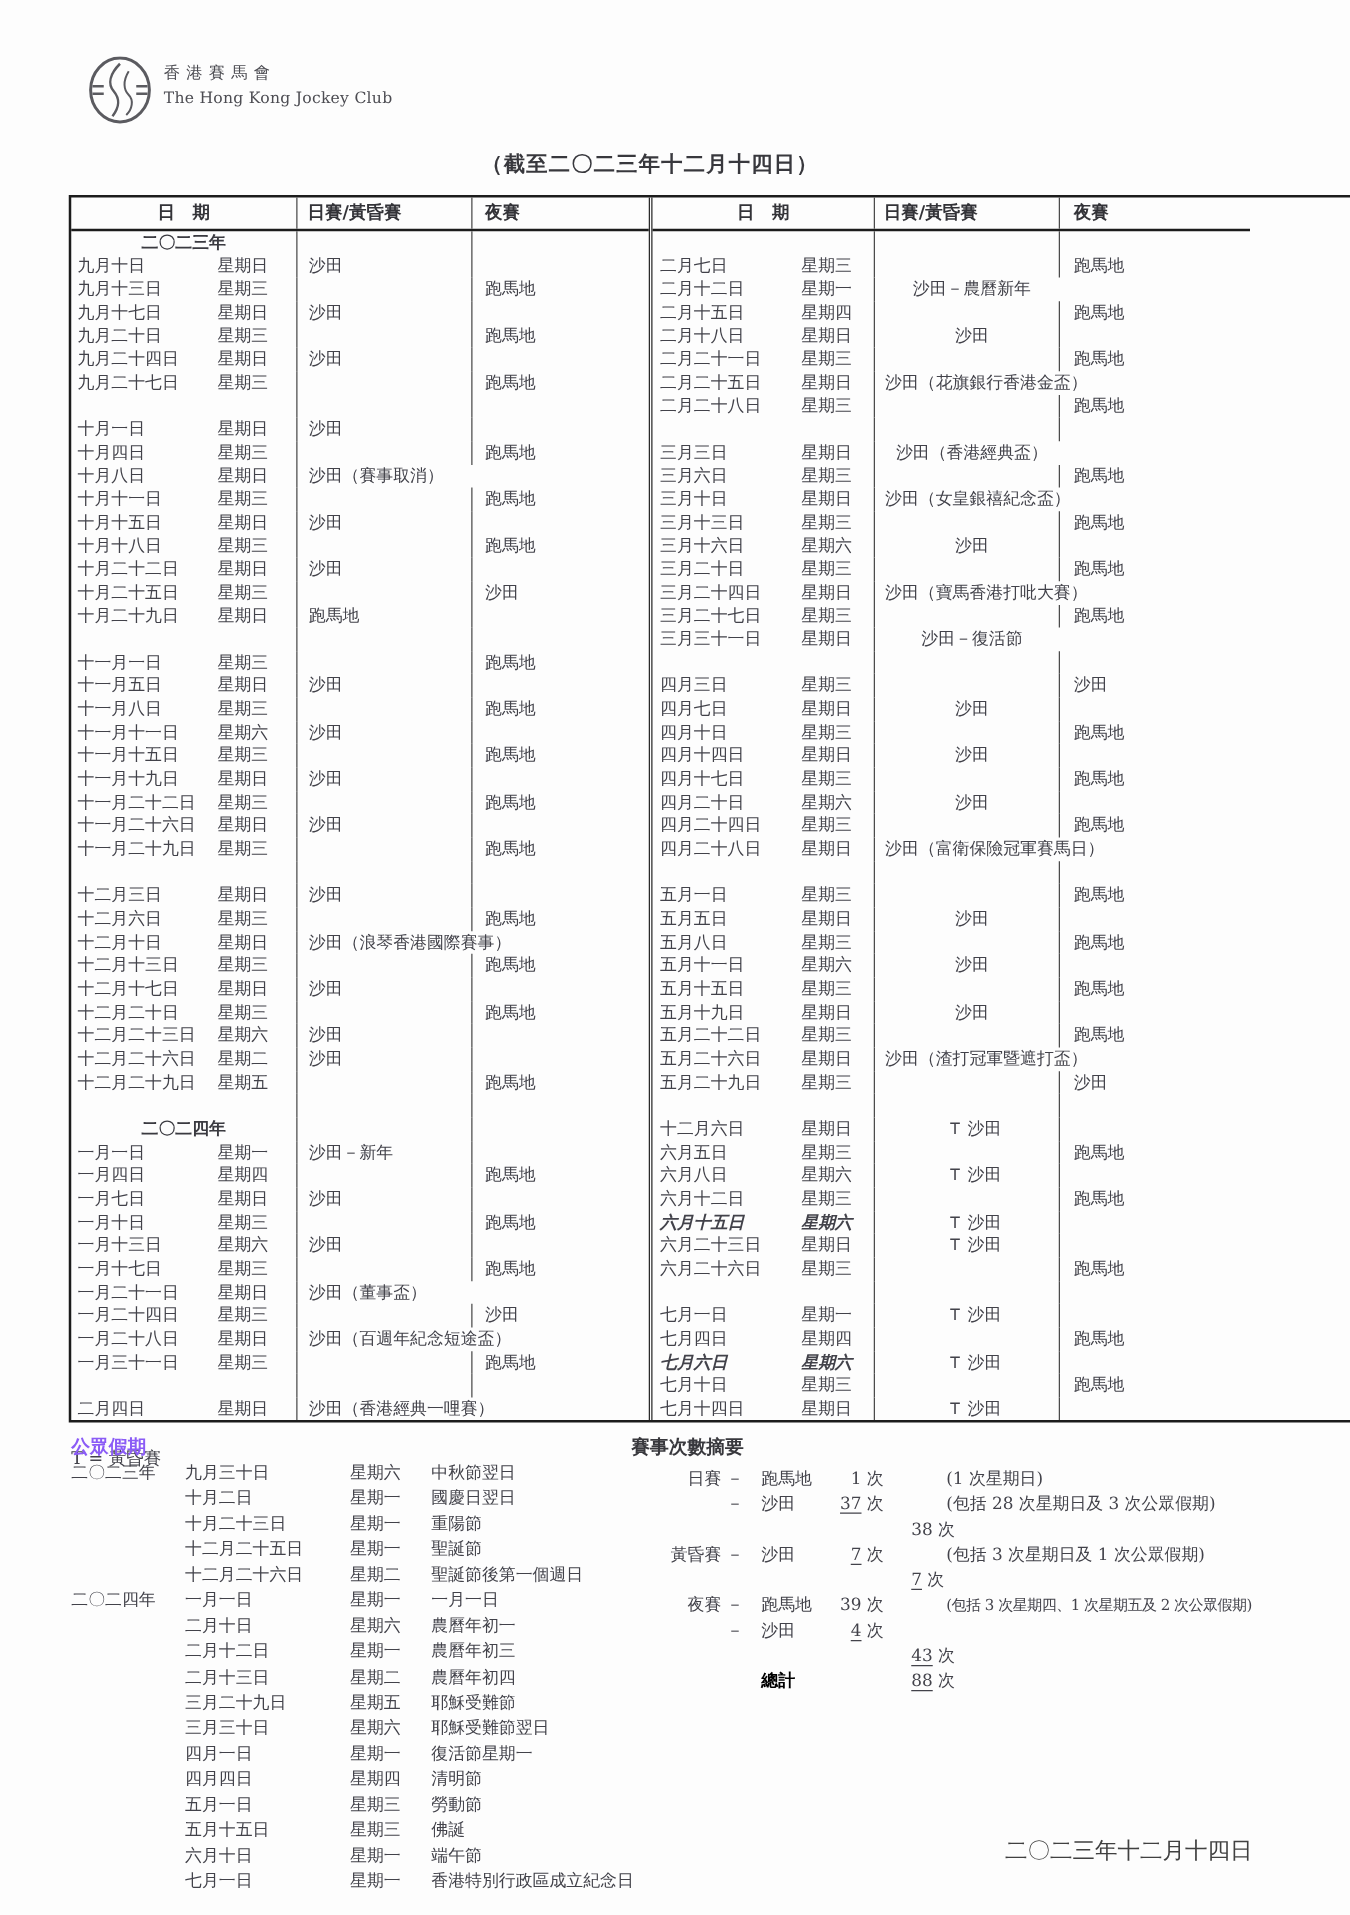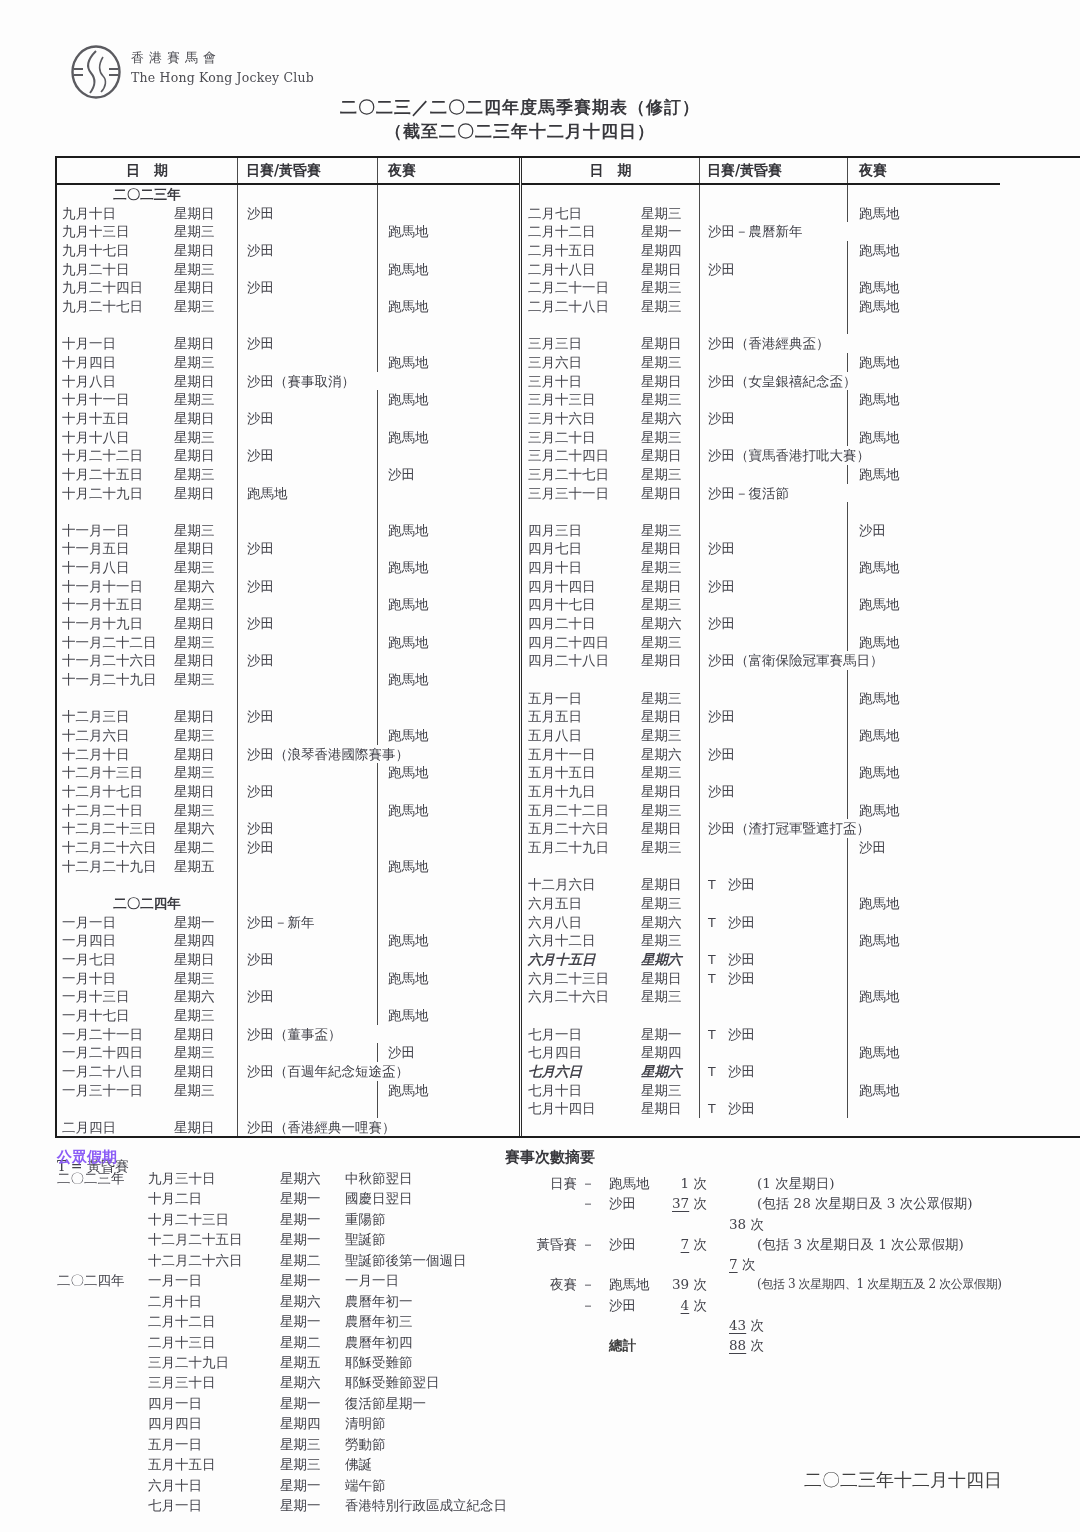--- a/index.html
+++ b/index.html
@@ -25,21 +25,21 @@
   .trow{display:flex;height:18.67px;line-height:18.67px;font-size:13.5px;white-space:nowrap;}
   .c-date{box-sizing:border-box;overflow:visible;}
   .half.L .c-date{width:180px;padding-left:5px;}
   .half.R .c-date{width:177px;padding-left:6px;}
   .c-date .dt{display:inline-block;}
   .half.L .dt{width:112px;}
   .half.R .dt{width:113px;}
   .c-date.yr{font-weight:700;text-align:center;padding-left:0 !important;color:#3a3a40;}
   .c-day{box-sizing:border-box;border-left:1px solid #4b4b4b;overflow:visible;white-space:nowrap;}
   .half.L .c-day{width:140px;padding-left:9px;}
-  .half.R .c-day{width:148px;padding-left:8px;}
+  .half.R .c-day{width:148px;padding-left:8px;text-align:center;}
   .c-night{box-sizing:border-box;flex:1;border-left:1px solid #4b4b4b;}
   .half.L .c-night{padding-left:10px;}
   .half.R .c-night{padding-left:11px;}
   .c-night.nobl{border-left-color:transparent;}
   .h-date{text-align:center;}
   .half.L .h-date{width:180px;}
   .half.R .h-date{width:177px;}
   .h-day{box-sizing:border-box;border-left:1px solid #4b4b4b;}
   .half.L .h-day{width:140px;padding-left:8px;}
   .half.R .h-day{width:148px;padding-left:7px;}
@@ -61,21 +61,21 @@
   .sum-rows{margin-top:6px;}
   .srow{display:flex;height:20.3px;line-height:20.3px;font-size:13.5px;white-space:nowrap;}
   .s-label{width:72px;text-align:right;}
   .s-dash{width:22px;text-align:center;}
   .s-venue{box-sizing:border-box;width:58px;padding-left:10px;}
   .s-count{width:50px;text-align:right;}
   .s-sub{box-sizing:border-box;width:50px;padding-left:22px;}
   .s-note{padding-left:0px;}
   .srow.small .s-note{font-size:12px;letter-spacing:-0.4px;}
   .u{text-decoration:underline;text-underline-offset:3px;}
-  .b{font-weight:700;color:#404040;}
+  .b{font-weight:700;color:#000000;font-family:Liberation Serif, serif;}
   .footer-date{position:absolute;right:78px;top:1468px;font-size:18px;color:#404040;}
 </style>
 </head>
 <body>
 
 <div class="page">
 
   <div class="logo">
     <svg width="52" height="55" viewBox="0 0 52 55">
       <ellipse cx="26" cy="27" rx="23.5" ry="25.5" fill="none" stroke="#5b5b60" stroke-width="2.4"></ellipse>
@@ -85,21 +85,20 @@
       <line x1="4" y1="30" x2="13" y2="30" stroke="#5b5b60" stroke-width="2"></line>
       <line x1="39" y1="24" x2="48" y2="24" stroke="#5b5b60" stroke-width="2"></line>
       <line x1="39" y1="30" x2="48" y2="30" stroke="#5b5b60" stroke-width="2"></line>
     </svg>
     <div class="logo-text">
       <div class="logo-zh">香港賽馬會</div>
       <div class="logo-en">The Hong Kong Jockey Club</div>
     </div>
   </div>
 
-  <div class="title">二〇二三／二〇二四年度馬季賽期表（修訂）</div>
   <div class="subtitle">（截至二〇二三年十二月十四日）</div>
 
   <div class="race-table">
     <div class="half L">
       <div class="thead">
         <div class="h-date">日　期</div>
         <div class="h-day">日賽/黃昏賽</div>
         <div class="h-night">夜賽</div>
       </div>
       <div id="tbody-left">
@@ -389,20 +388,25 @@
           </div>
           <div class="trow">
             <div class="c-date"><span class="dt">二月十八日</span><span>星期日</span></div>
             <div class="c-day"><span>沙田</span></div>
             <div class="c-night"></div>
           </div>
           <div class="trow">
             <div class="c-date"><span class="dt">二月二十一日</span><span>星期三</span></div>
             <div class="c-day"></div>
             <div class="c-night">跑馬地</div>
+          </div>
+          <div class="trow">
+            <div class="c-date"><span class="dt">二月二十五日</span><span>星期日</span></div>
+            <div class="c-day"><span>沙田（花旗銀行香港金盃）</span></div>
+            <div class="c-night nobl"></div>
           </div>
           <div class="trow">
             <div class="c-date"><span class="dt">二月二十八日</span><span>星期三</span></div>
             <div class="c-day"></div>
             <div class="c-night">跑馬地</div>
           </div>
           <div class="trow">
             <div class="c-date"></div>
             <div class="c-day"></div>
             <div class="c-night"></div>

